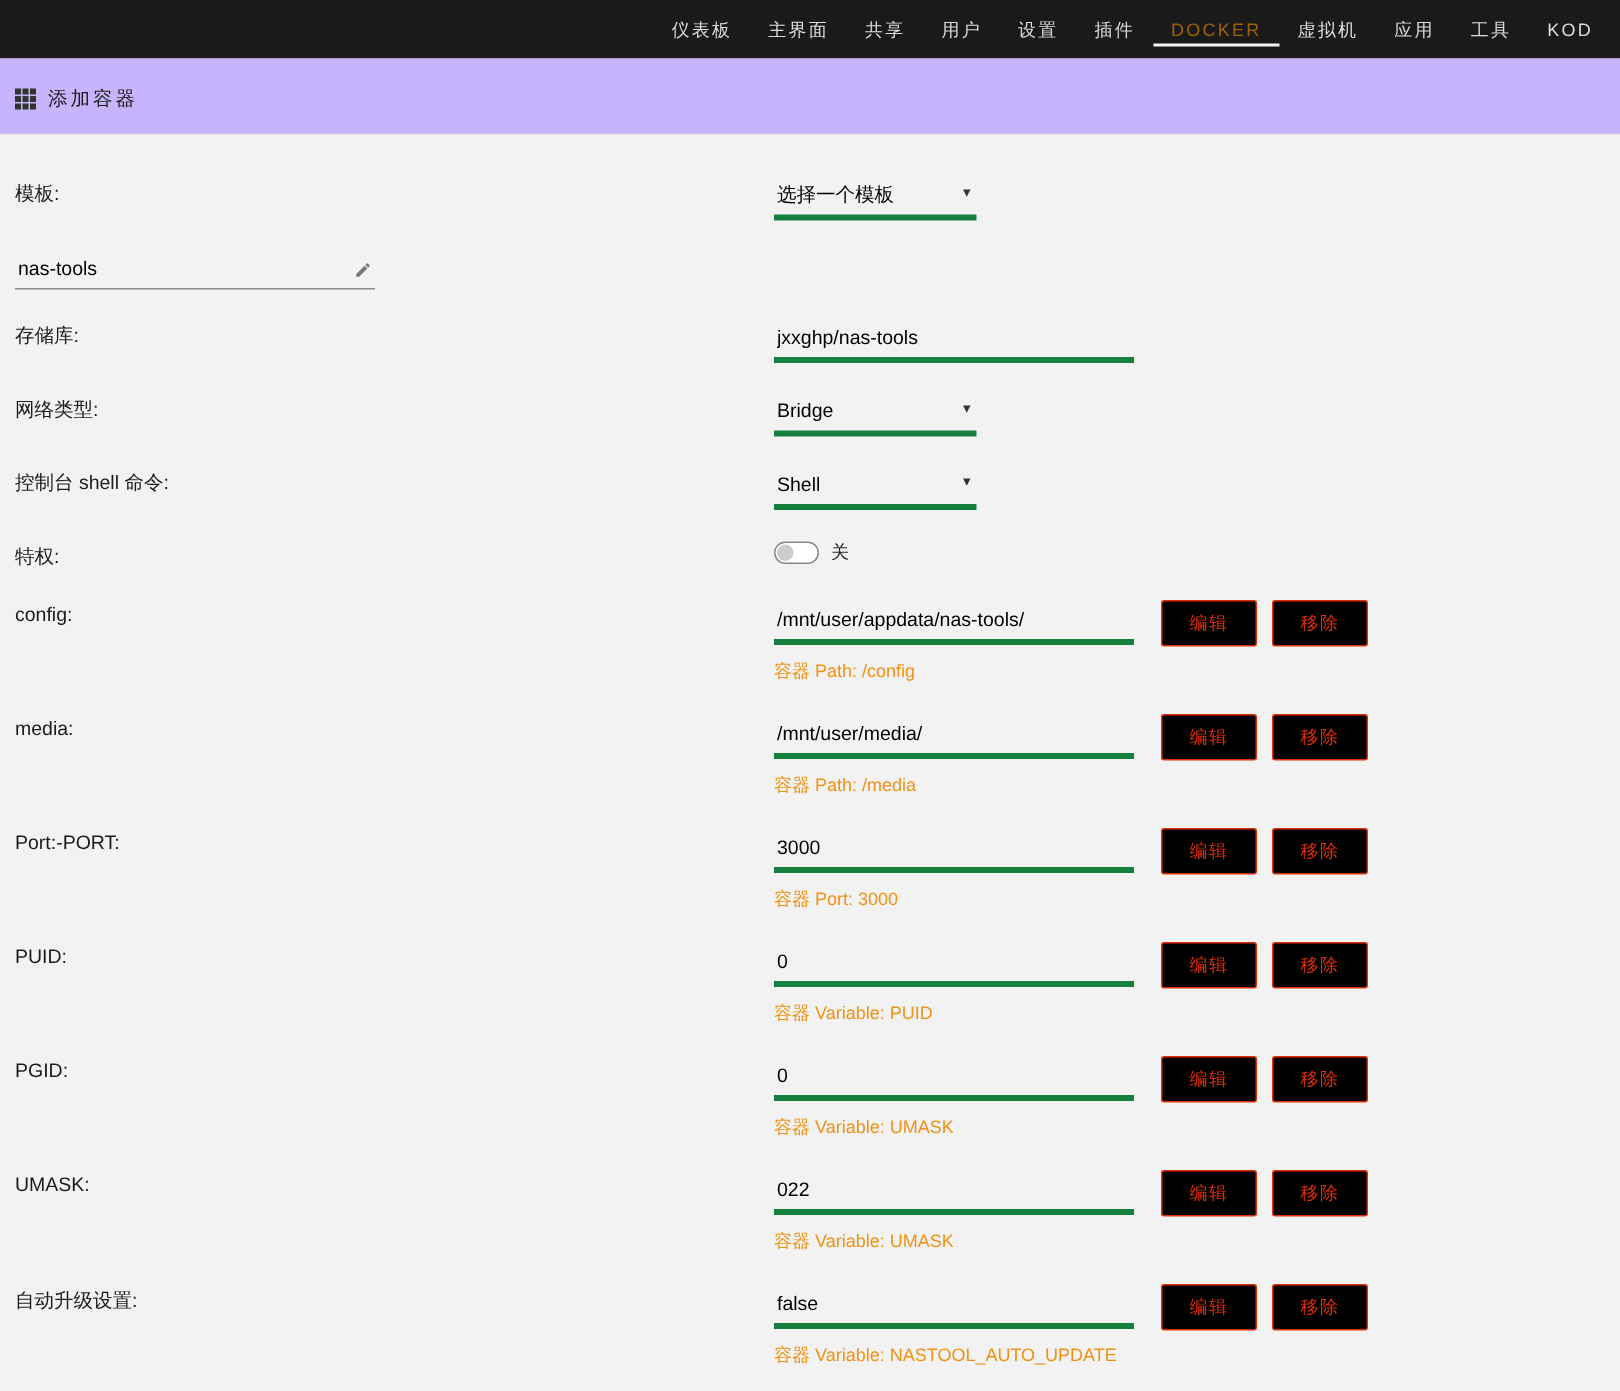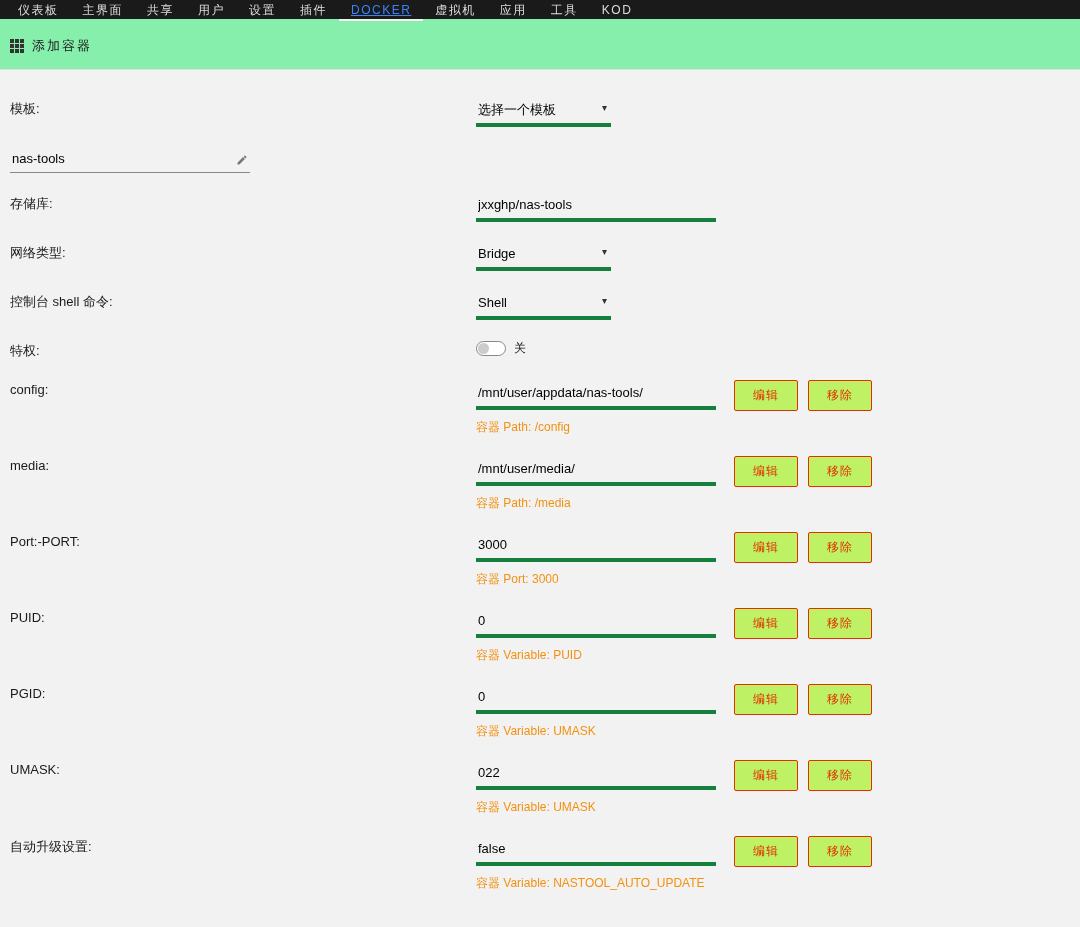--- a/index.html
+++ b/index.html
@@ -5,68 +5,69 @@
   * { box-sizing: border-box; margin: 0; padding: 0; }
   body {
     font-family: -apple-system, BlinkMacSystemFont, "Segoe UI", Arial, sans-serif;
     background: #f2f2f2;
     color: #1c1c1c;
     font-size: 13px;
     width: 1080px;
   }
   .topnav {
     background: #1a1a1a;
-    height: 19px;
+    height: 39px;
     display: flex;
     align-items: center;
     padding: 0 6px;
+    justify-content: flex-end;
   }
   .topnav a {
     color: #dcdcdc;
     text-decoration: none;
     font-size: 12px;
     letter-spacing: 1.5px;
     padding: 5px 12px 4px 12px;
     font-weight: 500;
   }
   .topnav a.active {
     border-bottom: 2px solid #f2f2f2;
-    color: #3b82f6;
+    color: #a16207;
     padding-bottom: 2px;
-    text-decoration: underline;
   }
   .page {
     padding: 0 0 40px 0;
   }
   .title-row {
     display: flex;
     align-items: center;
     padding: 18px 10px 14px 10px;
     border-bottom: 1px solid #e0e0e0;
-    background: #86efac;
+    background: #c4b5fd;
   }
   .grid-icon {
     width: 14px; height: 14px;
     display: inline-flex; flex-wrap: wrap;
     margin-right: 8px;
     gap: 1px;
   }
   .grid-icon span { width: 4px; height: 4px; background: #333; }
   .title-row .title-text {
     font-size: 13px;
     letter-spacing: 2px;
     color: #1a1a1a;
   }
   .form {
     padding: 28px 10px 10px 10px;
   }
   .row {
     display: flex;
     align-items: flex-start;
     margin-bottom: 20px;
+    gap: 40px;
   }
   .row.compact { margin-bottom: 6px; }
   .lbl {
     width: 466px;
     flex-shrink: 0;
     font-size: 13px;
     color: #1a1a1a;
     padding-top: 2px;
   }
   .ctrl {
@@ -109,21 +110,21 @@
   }
   .input.w240 { width: 240px; }
   .sub {
     color: #f29111;
     font-size: 12px;
     margin-top: 8px;
   }
   .btn {
     border: 1px solid #e22e00;
     color: #e22e00;
-    background: #bef264;
+    background: #000000;
     padding: 6px 18px;
     font-size: 12px;
     letter-spacing: 1px;
     cursor: pointer;
     border-radius: 2px;
     font-family: inherit;
   }
   .btn + .btn { margin-left: 10px; }
   .btns {
     margin-left: 18px;

